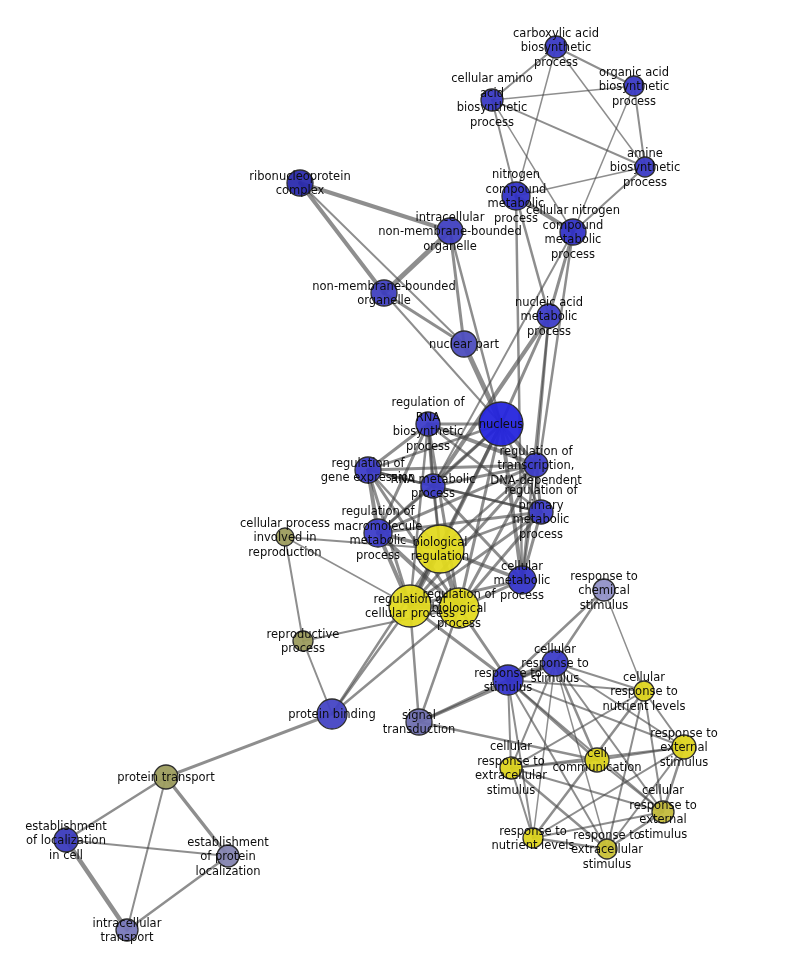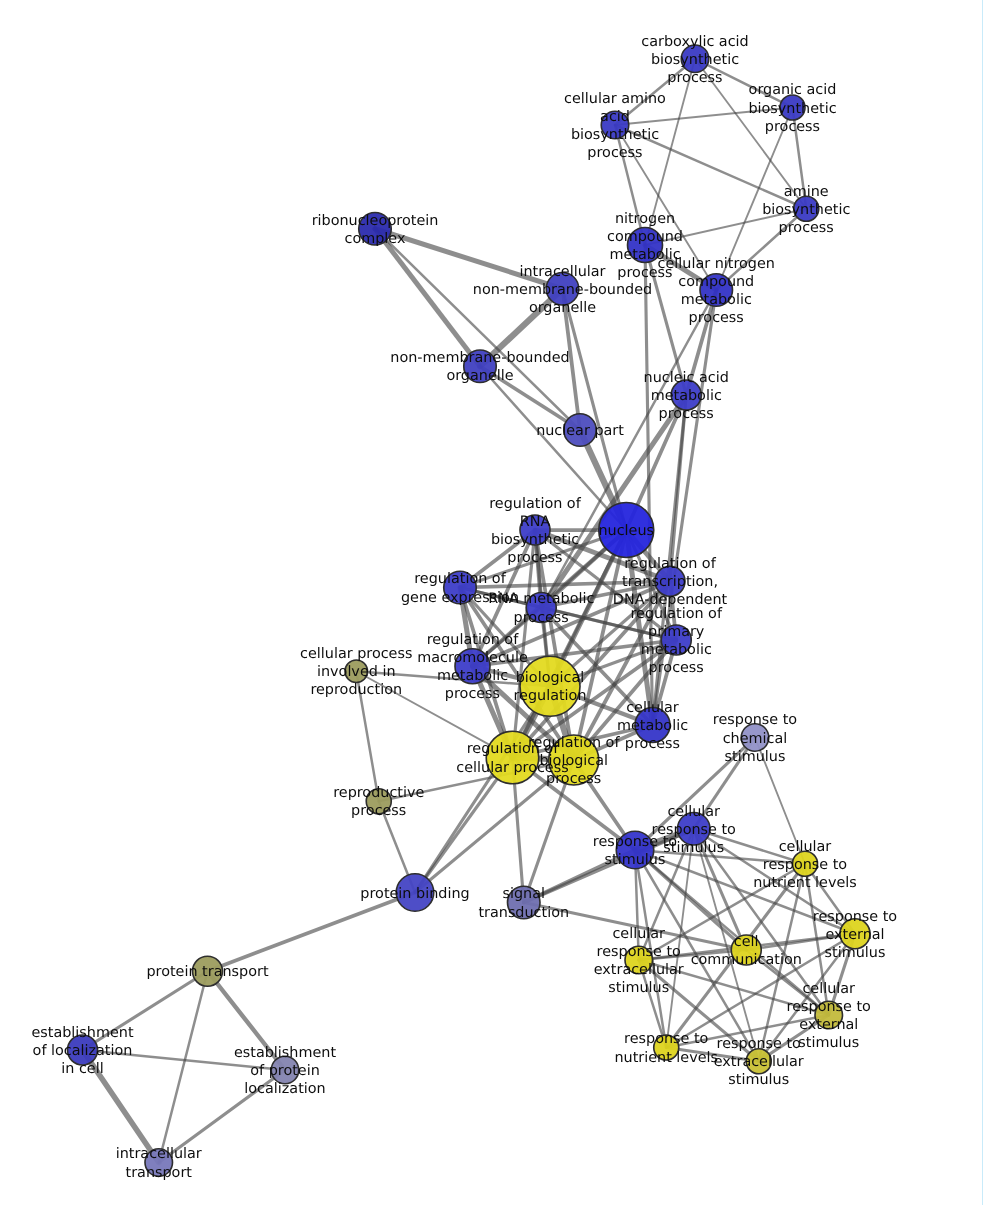--- a/index.html
+++ b/index.html
@@ -5,21 +5,21 @@
   html, body {
     margin: 0;
     padding: 0;
     background: #ffffff;
     font-family: "DejaVu Sans", "Liberation Sans", sans-serif;
   }
   .stage {
     position: relative;
     width: 786px;
     height: 964px;
-    background: #0ea5e9;
+    background: #be185d;
     overflow: hidden;
   }
   svg text {
     font-family: "DejaVu Sans", "Liberation Sans", sans-serif;
     font-size: 11.5px;
     fill: #0d0d0d;
     text-anchor: middle;
     pointer-events: none;
   }
   svg circle.node {

